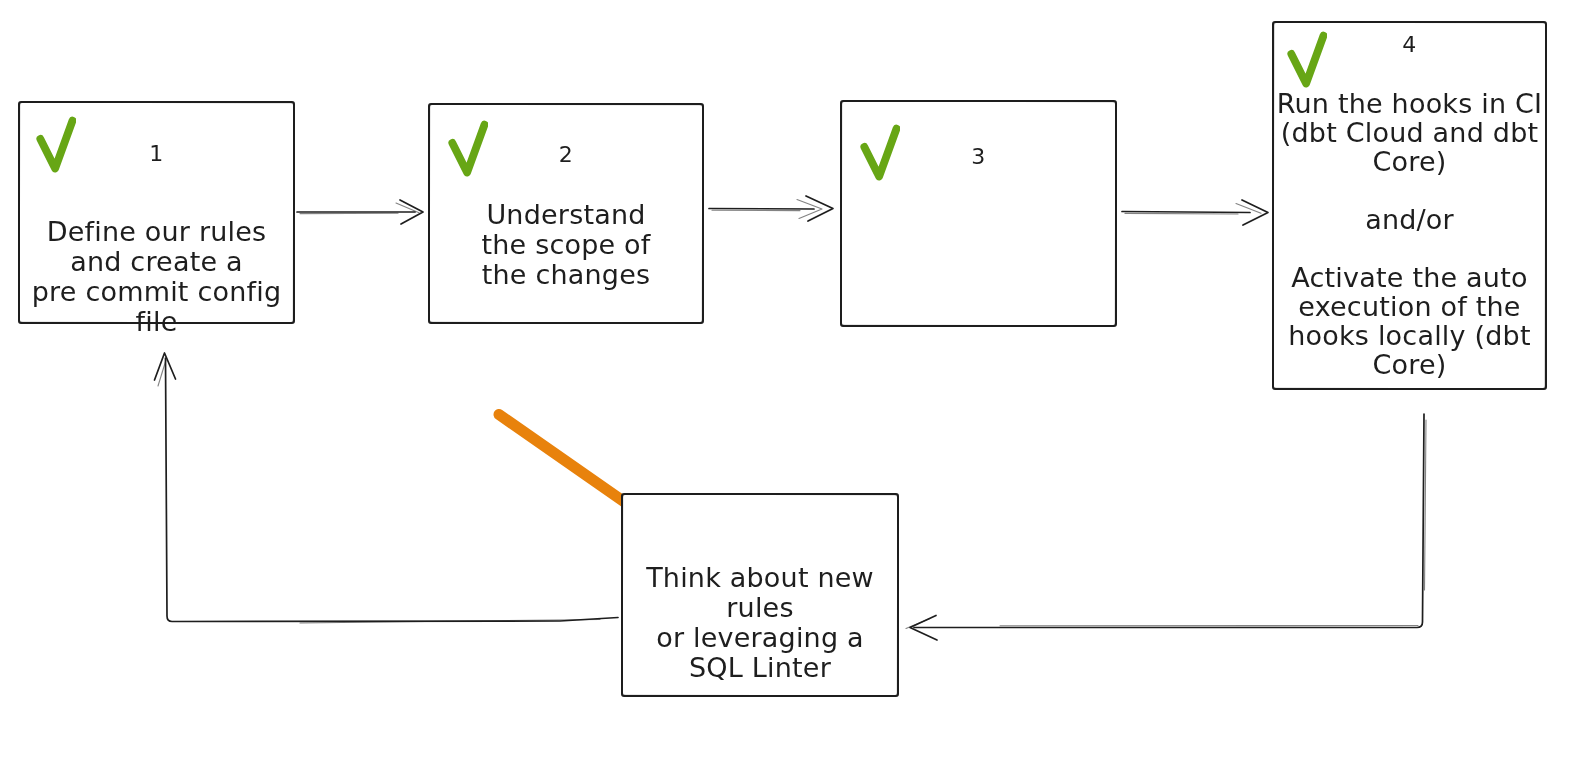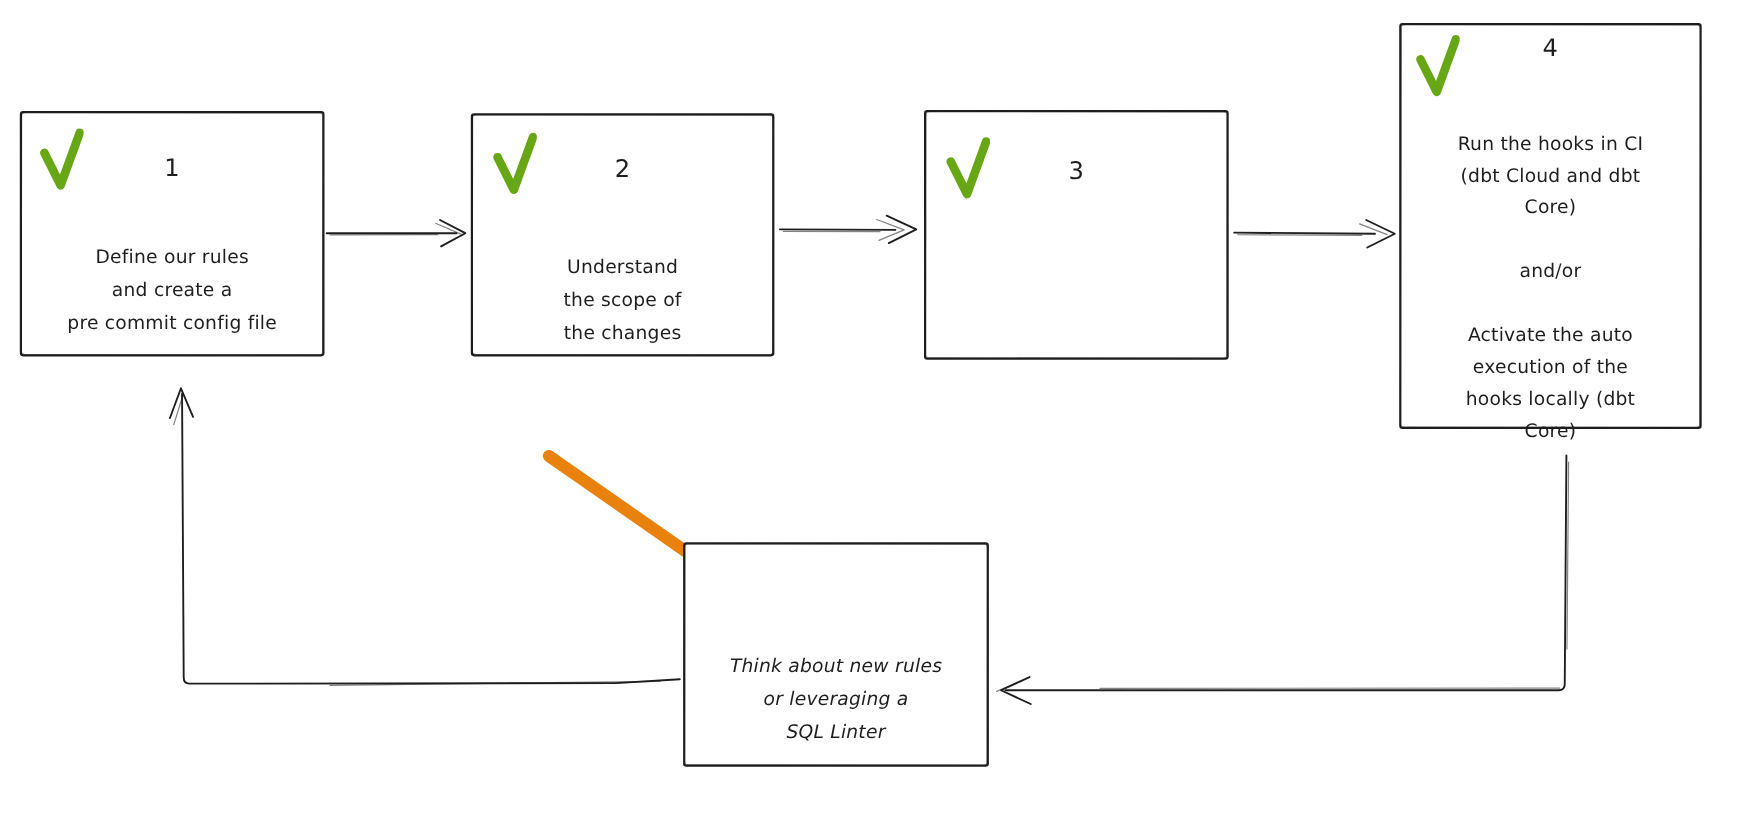--- a/index.html
+++ b/index.html
@@ -24,41 +24,41 @@
     box-sizing:border-box;
   }
   .node::after{
     content:"";position:absolute;inset:-1px;border:1px solid rgba(30,30,30,.45);
     border-radius:4px;transform:rotate(.12deg);pointer-events:none;
   }
   .check{position:absolute;width:40px;height:62px;}
   .check path{fill:none;stroke:var(--check-green);stroke-width:9;stroke-linecap:round;stroke-linejoin:round;}
   .num{position:absolute;left:0;width:100%;text-align:center;font-size:22px;font-weight:500;letter-spacing:.5px;}
   .txt{
-    position:absolute;left:0;width:100%;text-align:center;font-size:17px;line-height:30px;
-    white-space:pre-line;letter-spacing:.2px;margin-top:28px;
+    position:absolute;left:0;width:100%;text-align:center;font-size:27px;line-height:30px;
+    white-space:pre-line;letter-spacing:.2px;
   }
   
   #node-1{left:18px;top:101px;width:277px;height:223px;}
   #node-1 .check{left:16px;top:11px;}
   #node-1 .num{top:38px;}
-  #node-1 .txt{top:88px;text-align:center;}
+  #node-1 .txt{top:114px;text-align:center;}
   #node-2{left:428px;top:103px;width:276px;height:221px;}
   #node-2 .check{left:18px;top:13px;}
   #node-2 .num{top:37px;}
   #node-2 .txt{top:95px;}
   #node-3{left:840px;top:100px;width:277px;height:227px;}
   #node-3 .check{left:18px;top:20px;}
   #node-3 .num{top:42px;}
   #node-3 .txt{top:98px;}
   #node-4{left:1272px;top:21px;width:275px;height:369px;}
   #node-4 .check{left:13px;top:6px;}
   #node-4 .num{top:9px;}
   #node-4 .txt{top:66px;line-height:29px;}
-  #node-think{left:621px;top:493px;width:278px;height:204px;font-style:italic;}
+  #node-think{left:621px;top:493px;width:278px;height:204px;}
   #node-think .txt{top:68px;}
 </style>
 </head>
 <body>
 
 <div id="canvas">
 
   <svg class="wires" viewBox="0 0 1584 757" aria-hidden="true">
 
     <g>

